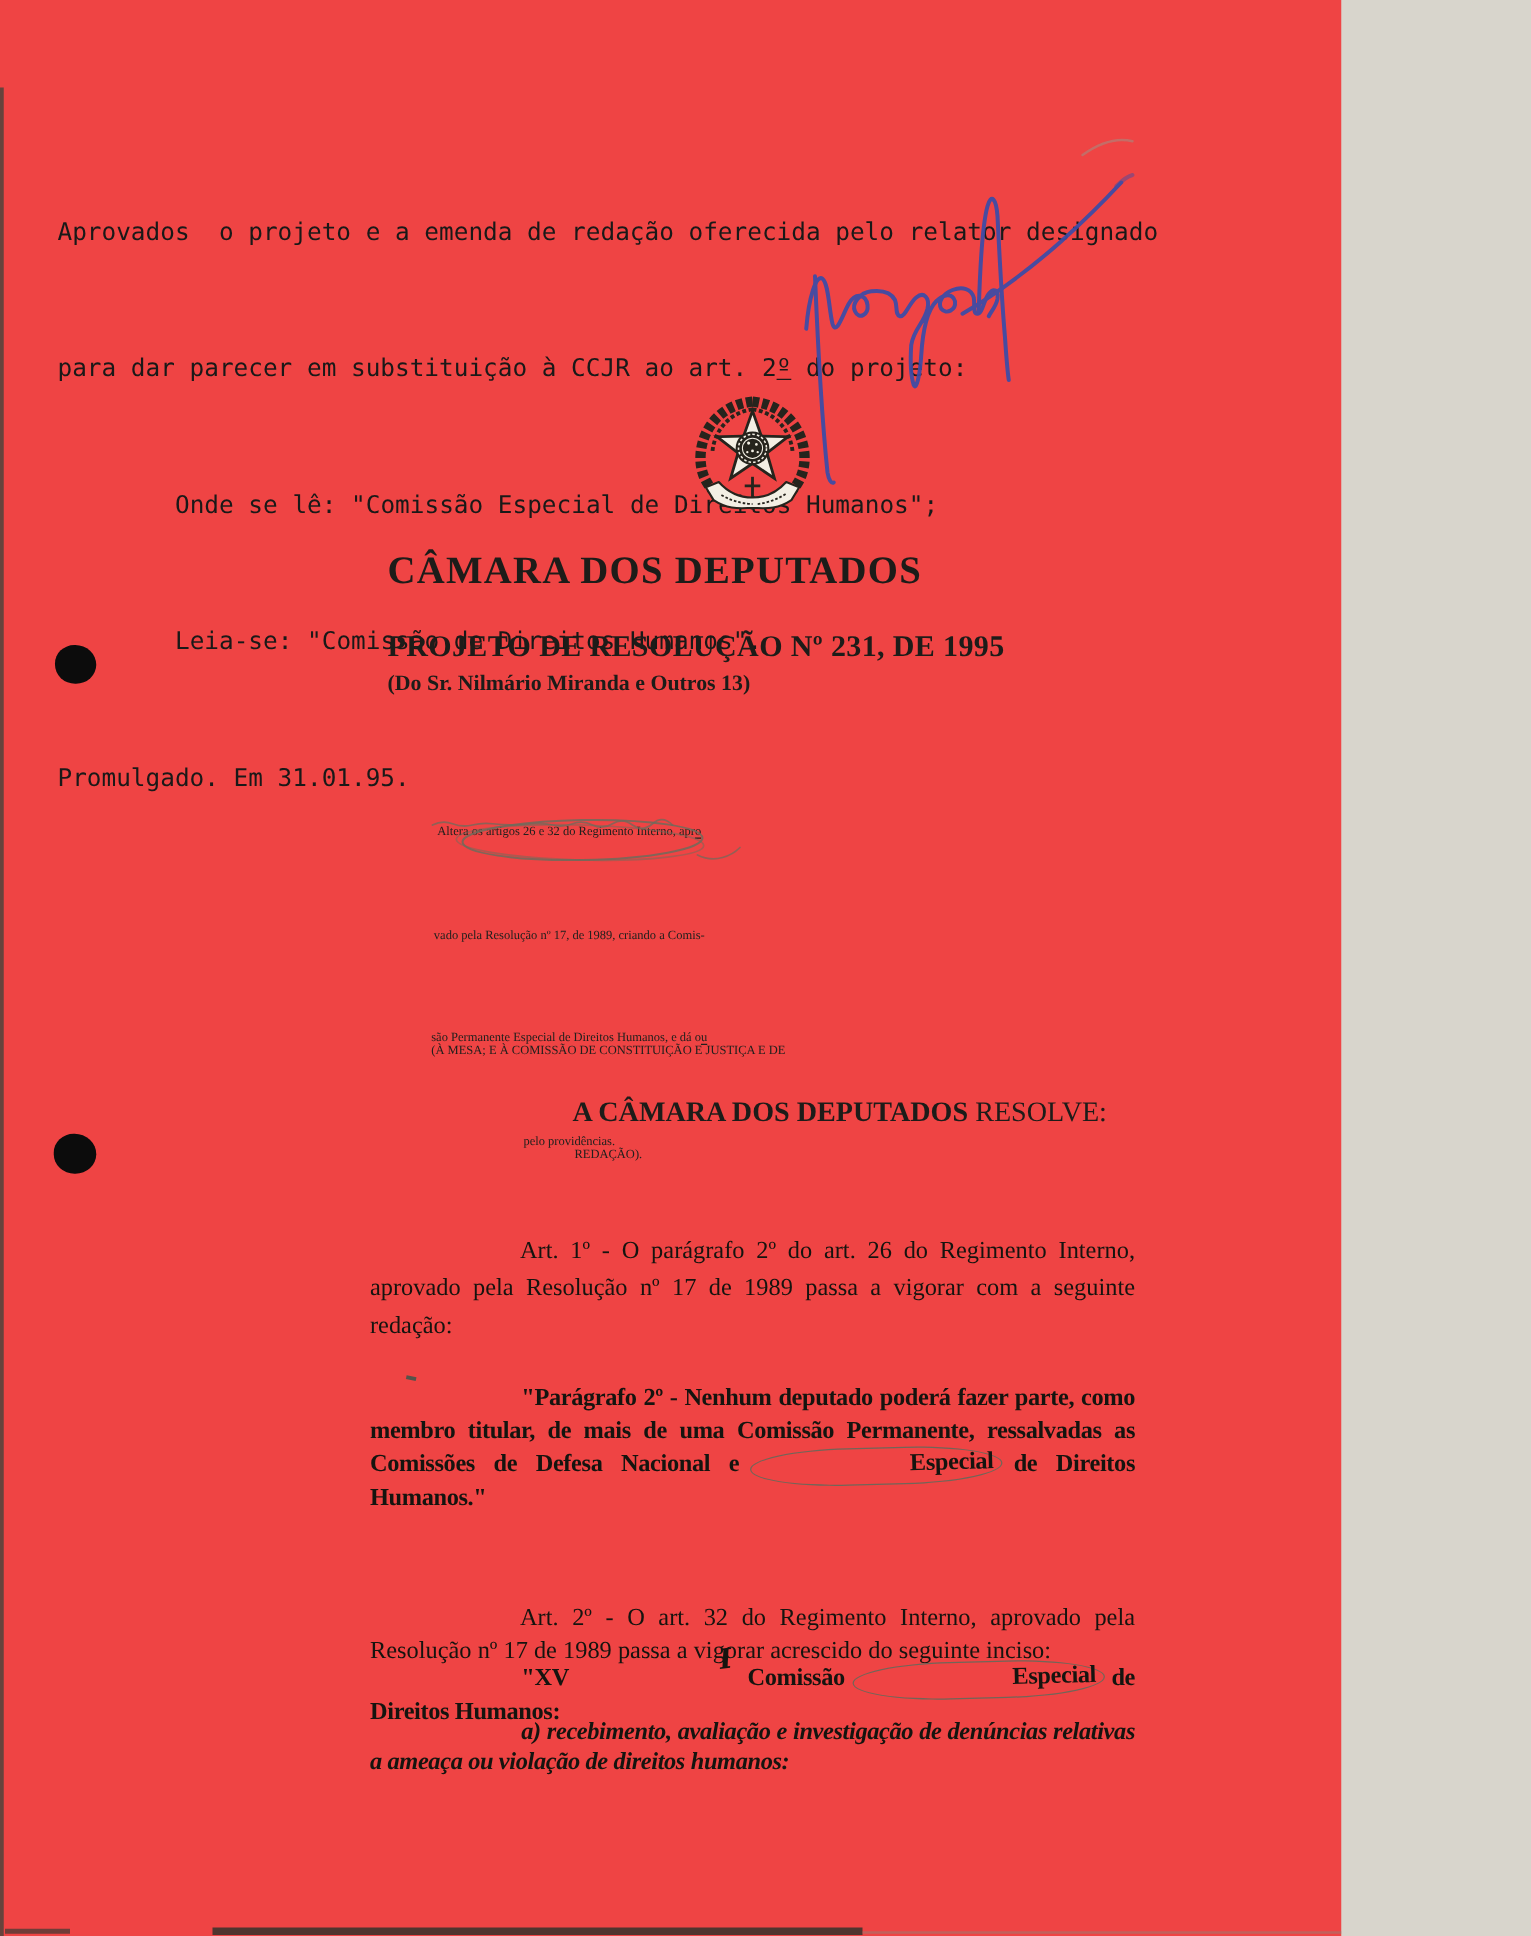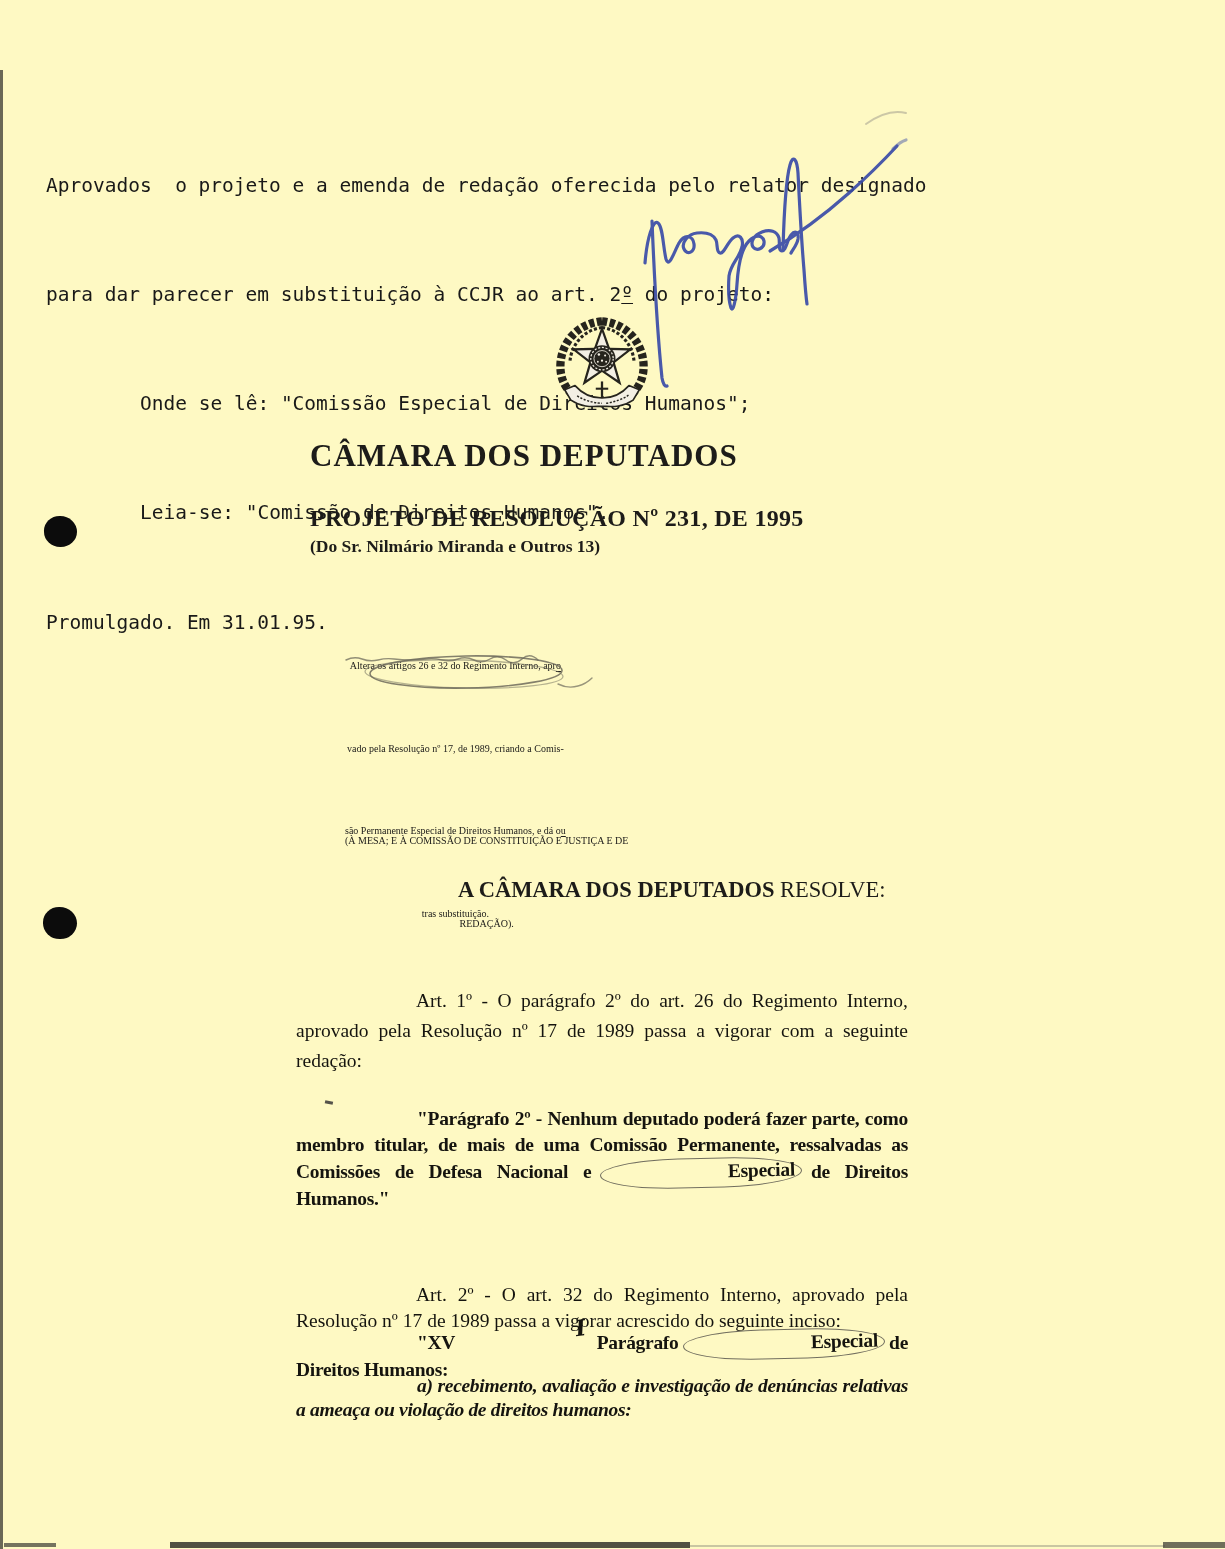--- a/index.html
+++ b/index.html
@@ -1,16 +1,16 @@
 <!DOCTYPE html>
 <html><head>
 <meta charset="utf-8">
 <style>
   html,body { margin:0; padding:0; background:#d8d5cc; }
-  .page { position:relative; width:1225px; height:1549px; background:#fef9c3;
+  .page { position:relative; width:1073px; height:1549px; background:#ef4444;
           font-family:"Liberation Serif",serif; color:#1d1c19; overflow:hidden; }
 
   
   .top-note { position:absolute; left:46px; top:95px;
               font-family:"DejaVu Sans Mono",monospace; font-size:19.5px;
               line-height:36.4px; white-space:pre; color:#191918; }
   .top-note .ind { padding-left:94px; }
   .u { text-decoration:underline; text-underline-offset:2px; }
 
   
@@ -96,42 +96,42 @@
   </svg>
 
   <div class="hdr-center institution">CÂMARA DOS DEPUTADOS</div>
   <div class="hdr-center doc-title">PROJETO DE RESOLUÇÃO Nº 231, DE 1995</div>
   <div class="hdr-center authors">(Do Sr. Nilmário Miranda e Outros 13)</div>
 
   <div class="courier summary">
     <div><span>Altera os artigos 26 e 32 do Regimento Interno, apr</span><span class="u">o</span></div>
     <div><span>vado pela Resolução nº 17, de 1989, criando a Comis-</span></div>
     <div><span>são </span><span>Permanente Especial</span><span> de Direitos Humanos, e dá o</span><span class="u">u</span></div>
-    <div><span>tras substituição.</span></div>
+    <div><span>pelo providências.</span></div>
   </div>
 
   <div class="courier referral">
     <div><span>(À MESA; E À COMISSÃO DE CONSTITUIÇÃO E JUSTIÇA E DE</span></div>
     <div><span>REDAÇÃO).</span></div>
   </div>
 
   <div class="enacting">
     <span class="b">A CÂMARA DOS DEPUTADOS</span><span> RESOLVE:</span>
   </div>
 
   <div class="body-par art1">Art. 1º - O parágrafo 2º do art. 26 do Regimento Interno, aprovado pela Resolução nº 17 de 1989 passa a vigorar com a seguinte redação:</div>
 
   <div class="body-par par2">
     <span>"Parágrafo 2º - Nenhum deputado poderá fazer parte, como membro titular, de mais de uma Comissão Permanente, ressalvadas as Comissões de Defesa Nacional e </span><span class="oval">Especial</span><span> de Direitos Humanos."</span>
   </div>
 
   <div class="body-par art2">Art. 2º - O art. 32 do Regimento Interno, aprovado pela Resolução nº 17 de 1989 passa a vigorar acrescido do seguinte inciso:</div>
 
   <div class="body-par inciso">
-    <span>"XV</span><span class="handI">I</span><span> Parágrafo </span><span class="oval">Especial</span><span> de Direitos Humanos:</span>
+    <span>"XV</span><span class="handI">I</span><span> Comissão </span><span class="oval">Especial</span><span> de Direitos Humanos:</span>
   </div>
 
   <div class="body-par itema">a) recebimento, avaliação e investigação de denúncias relativas a ameaça ou violação de direitos humanos:</div>
 
   <svg class="overlay" viewBox="0 0 1225 1549">
     <g stroke="#6e6b5c" fill="none" stroke-linecap="round">
       <ellipse cx="466" cy="672" rx="96" ry="16" stroke-width="1.6" opacity=".85" transform="rotate(-1 466 672)"></ellipse>
       <ellipse cx="464" cy="674" rx="99" ry="14" stroke-width="1.3" opacity=".5" transform="rotate(1.5 464 674)"></ellipse>
       <path d="M346,660 q8,-4 16,-1 t16,1 t16,-1 t16,1 t16,-1 t16,1 t16,-1 t16,1 t16,-1 t16,1 t16,-1 t16,1" stroke-width="1.4" opacity=".75"></path>
       <path d="M558,684 q10,5 20,2 q8,-2 14,-8" stroke-width="1.4" opacity=".7"></path>

